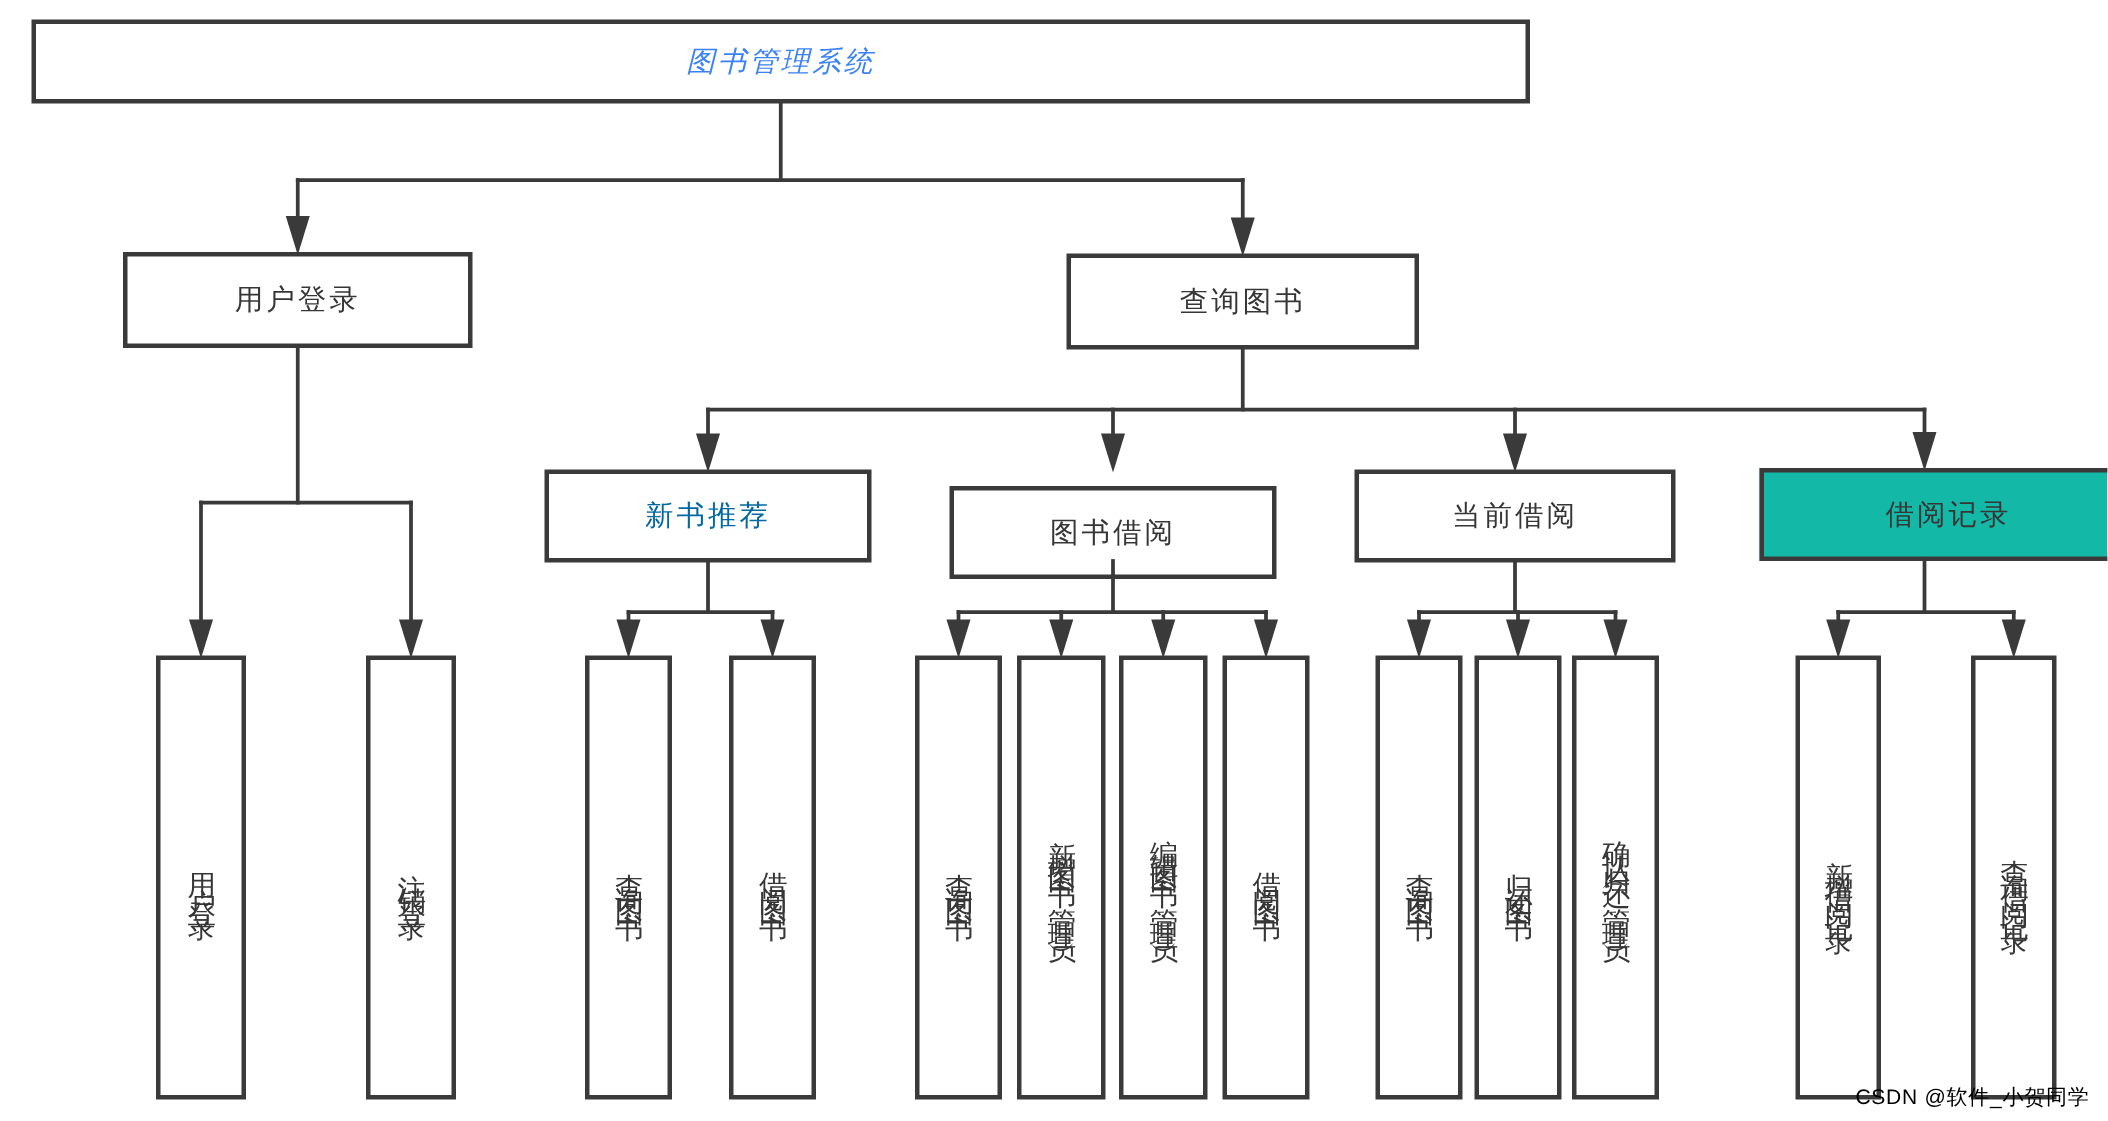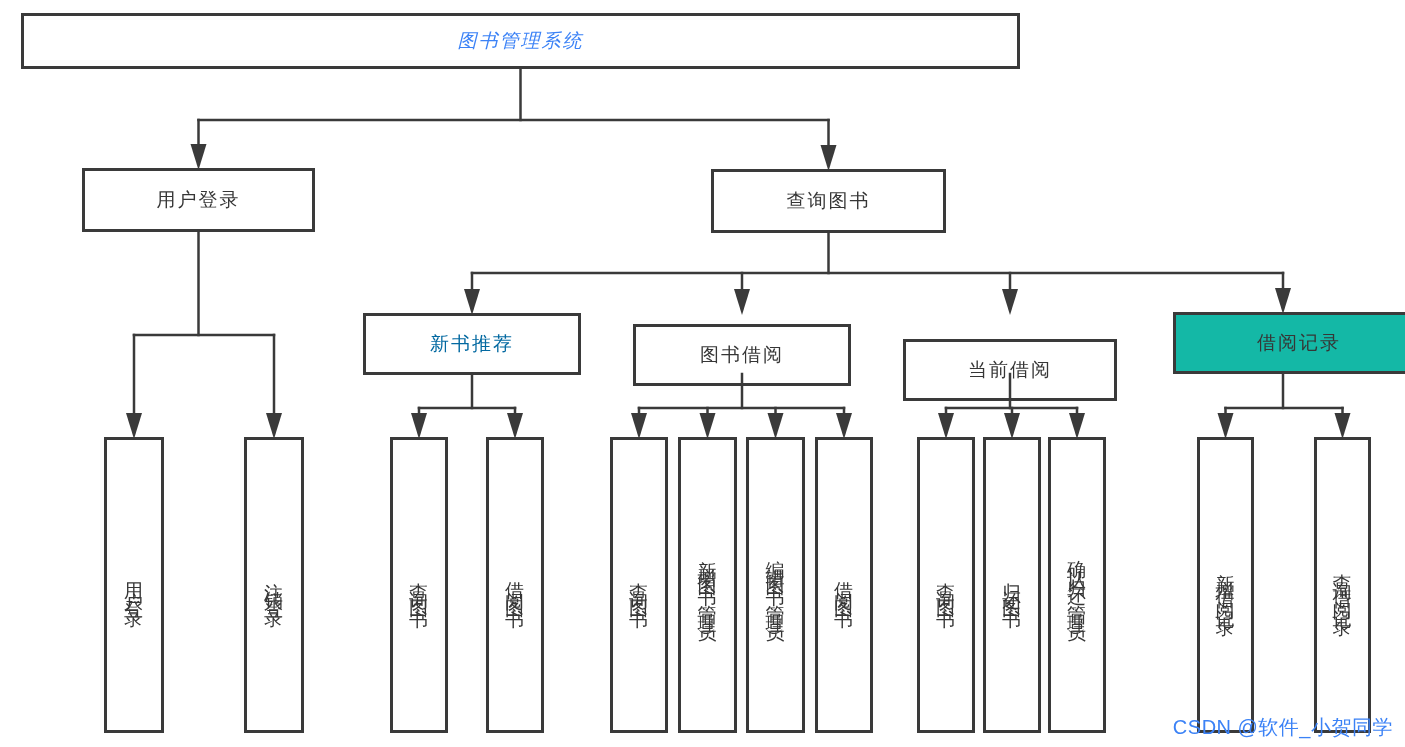--- a/index.html
+++ b/index.html
@@ -43,23 +43,23 @@
     writing-mode: vertical-rl;
     text-orientation: mixed;
     font-size: 19px;
     letter-spacing: 9px;
     line-height: 1;
   }
   .watermark {
     position: absolute;
     right: 12px;
     bottom: 6px;
-    font-size: 20px;
+    font-size: 14px;
     letter-spacing: 0.5px;
-    color: #3b82f6;
+    color: #000000;
     z-index: 3;
     white-space: nowrap;
   }
 </style>
 </head>
 <body>
 
 <div id="canvas">
   <svg id="connector-layer" width="1405" height="747" viewBox="0 0 1405 747" xmlns="http://www.w3.org/2000/svg">
       <line x1="520.5" y1="68" x2="520.5" y2="120" stroke="#3a3a3a" stroke-width="2.5" stroke-linecap="square"></line>
@@ -124,21 +124,21 @@
       </div>
       <div class="node h" style="left: 711px; top: 169px; width: 235px; height: 64px; border-color: rgb(58, 58, 58); background: rgb(255, 255, 255);">
         <span class="node-label" style="color: rgb(54, 54, 54);">查询图书</span>
       </div>
       <div class="node h" style="left: 363px; top: 313px; width: 218px; height: 62px; border-color: rgb(58, 58, 58); background: rgb(255, 255, 255);">
         <span class="node-label" style="color: #0369a1;">新书推荐</span>
       </div>
       <div class="node h" style="left: 633px; top: 313px; width: 218px; height: 62px; border-color: rgb(58, 58, 58); background: rgb(255, 255, 255); margin-top: 11px;">
         <span class="node-label" style="color: rgb(54, 54, 54);">图书借阅</span>
       </div>
-      <div class="node h" style="left: 903px; top: 313px; width: 214px; height: 62px; border-color: rgb(58, 58, 58); background: rgb(255, 255, 255); margin-top: 26px;">
+      <div class="node h" style="left: 903px; top: 313px; width: 214px; height: 62px; border-color: rgb(58, 58, 58); background: rgb(255, 255, 255);">
         <span class="node-label" style="color: rgb(54, 54, 54);">当前借阅</span>
       </div>
       <div class="node h" style="left: 1173px; top: 312px; width: 252px; height: 62px; border-color: rgb(58, 58, 58); background: #14b8a6;">
         <span class="node-label" style="color: rgb(54, 54, 54);">借阅记录</span>
       </div>
       <div class="node v" style="left: 104px; top: 437px; width: 60px; height: 296px; border-color: rgb(58, 58, 58); background: rgb(255, 255, 255);">
         <span class="node-label" style="color: rgb(54, 54, 54);">用户登录</span>
       </div>
       <div class="node v" style="left: 244px; top: 437px; width: 60px; height: 296px; border-color: rgb(58, 58, 58); background: rgb(255, 255, 255);">
         <span class="node-label" style="color: rgb(54, 54, 54);">注销登录</span>

